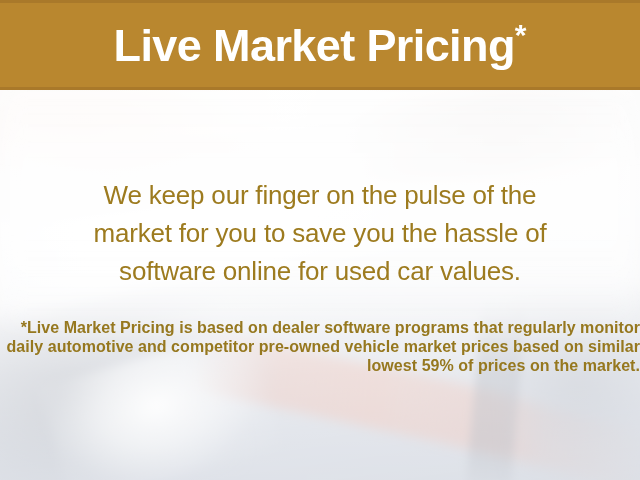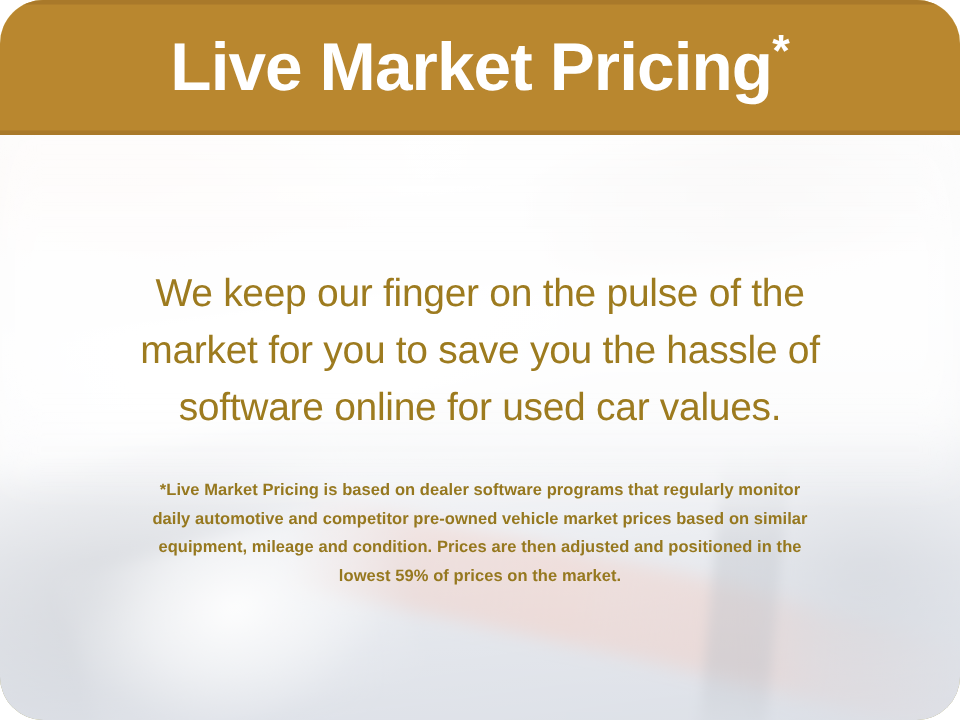--- a/index.html
+++ b/index.html
@@ -9,21 +9,20 @@
     background: #ffffff;
   }
 
   #slide {
     position: relative;
     width: 640px;
     height: 480px;
     overflow: hidden;
     background: #fde047;
     font-family: "Liberation Sans", sans-serif;
-    border-radius: 29px;
     -webkit-font-smoothing: antialiased;
   }
 
   
   .bg-photo {
     position: absolute;
     inset: 0;
     overflow: hidden;
   }
 
@@ -317,24 +316,24 @@
     display: block;
     white-space: nowrap;
   }
 
   
   .fineprint {
     position: absolute;
     left: 0;
     top: 318px;
     width: 640px;
-    text-align: center;
+    text-align: right;
     color: #96781f;
     font-family: "Liberation Sans", sans-serif;
-    font-size: 11px;
+    font-size: 16px;
     font-weight: bold;
     line-height: 19px;
     letter-spacing: 0.05px;
     margin: 0;
     padding: 0;
   }
 
   .fineprint .fp-line {
     display: block;
     white-space: nowrap;
@@ -369,17 +368,16 @@
 
   <div class="headline">
     <span class="hl-line">We keep our finger on the pulse of the</span>
     <span class="hl-line">market for you to save you the hassle of</span>
     <span class="hl-line">software online for used car values.</span>
   </div>
 
   <div class="fineprint">
     <span class="fp-line">*Live Market Pricing is based on dealer software programs that regularly monitor</span>
     <span class="fp-line">daily automotive and competitor pre-owned vehicle market prices based on similar</span>
-    <span class="fp-line">equipment, mileage and condition. Prices are then adjusted and positioned in the</span>
     <span class="fp-line">lowest 59% of prices on the market.</span>
   </div>
 
 </div>
 
 </body></html>

